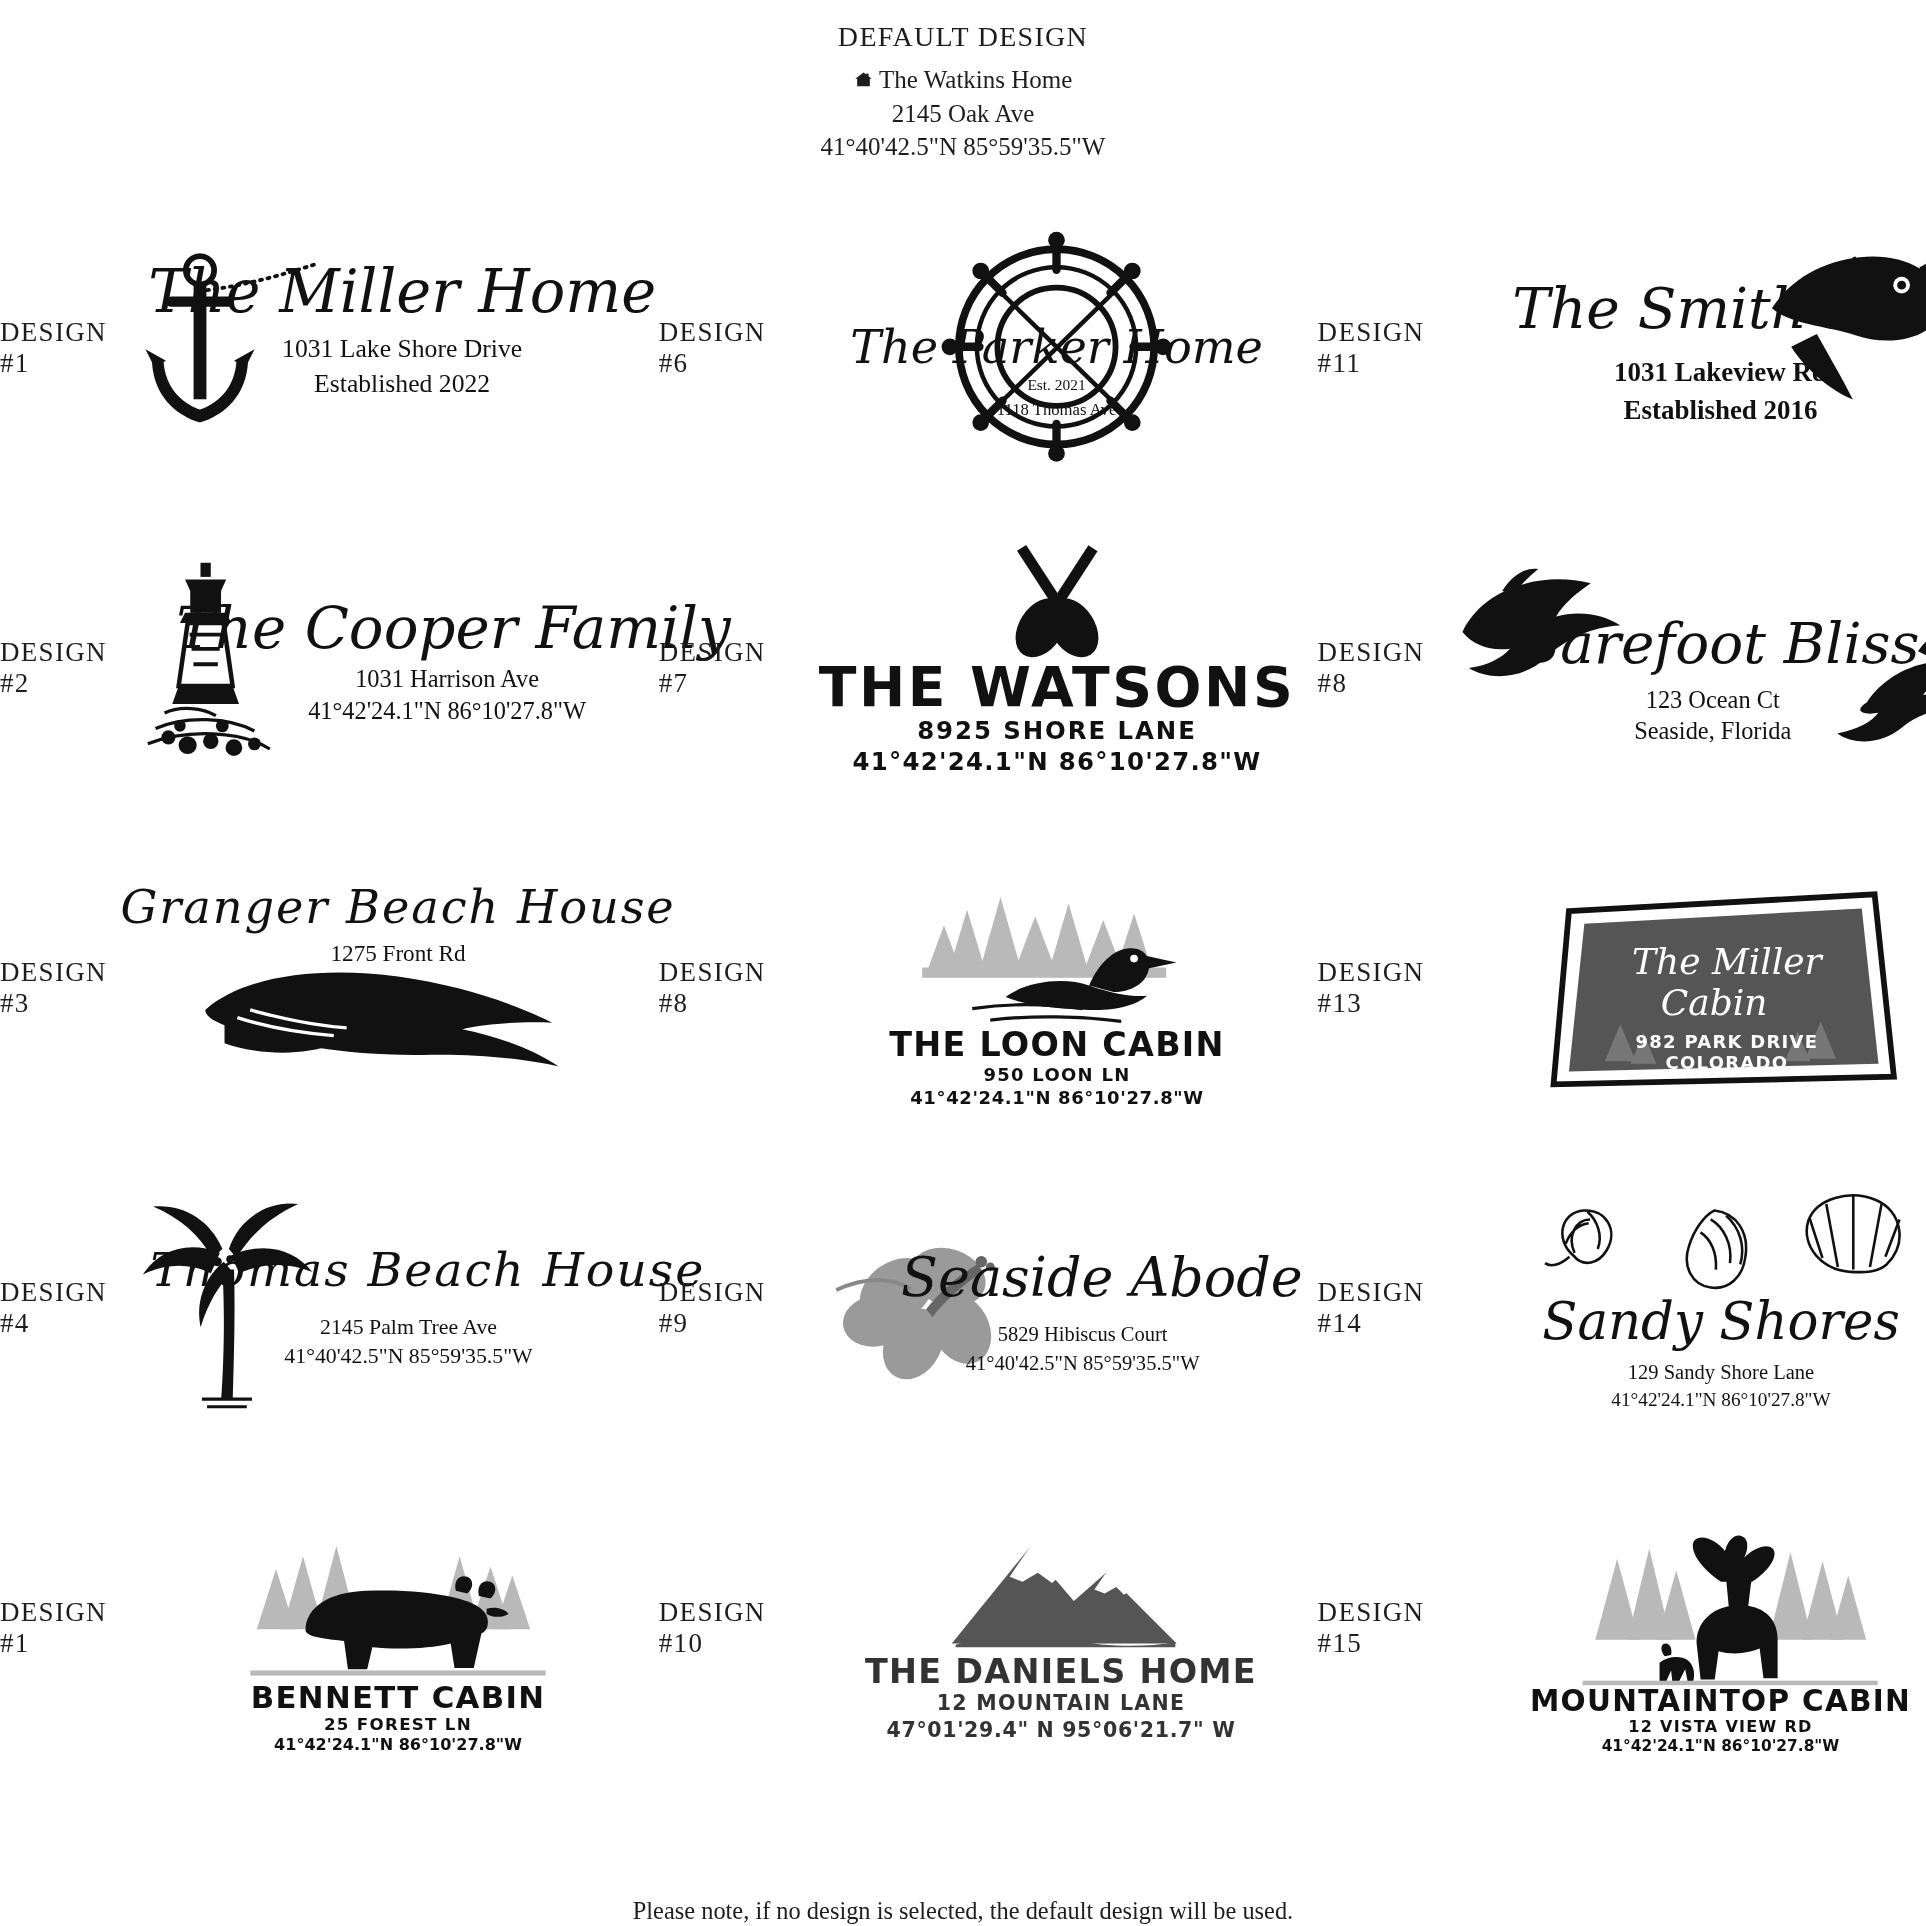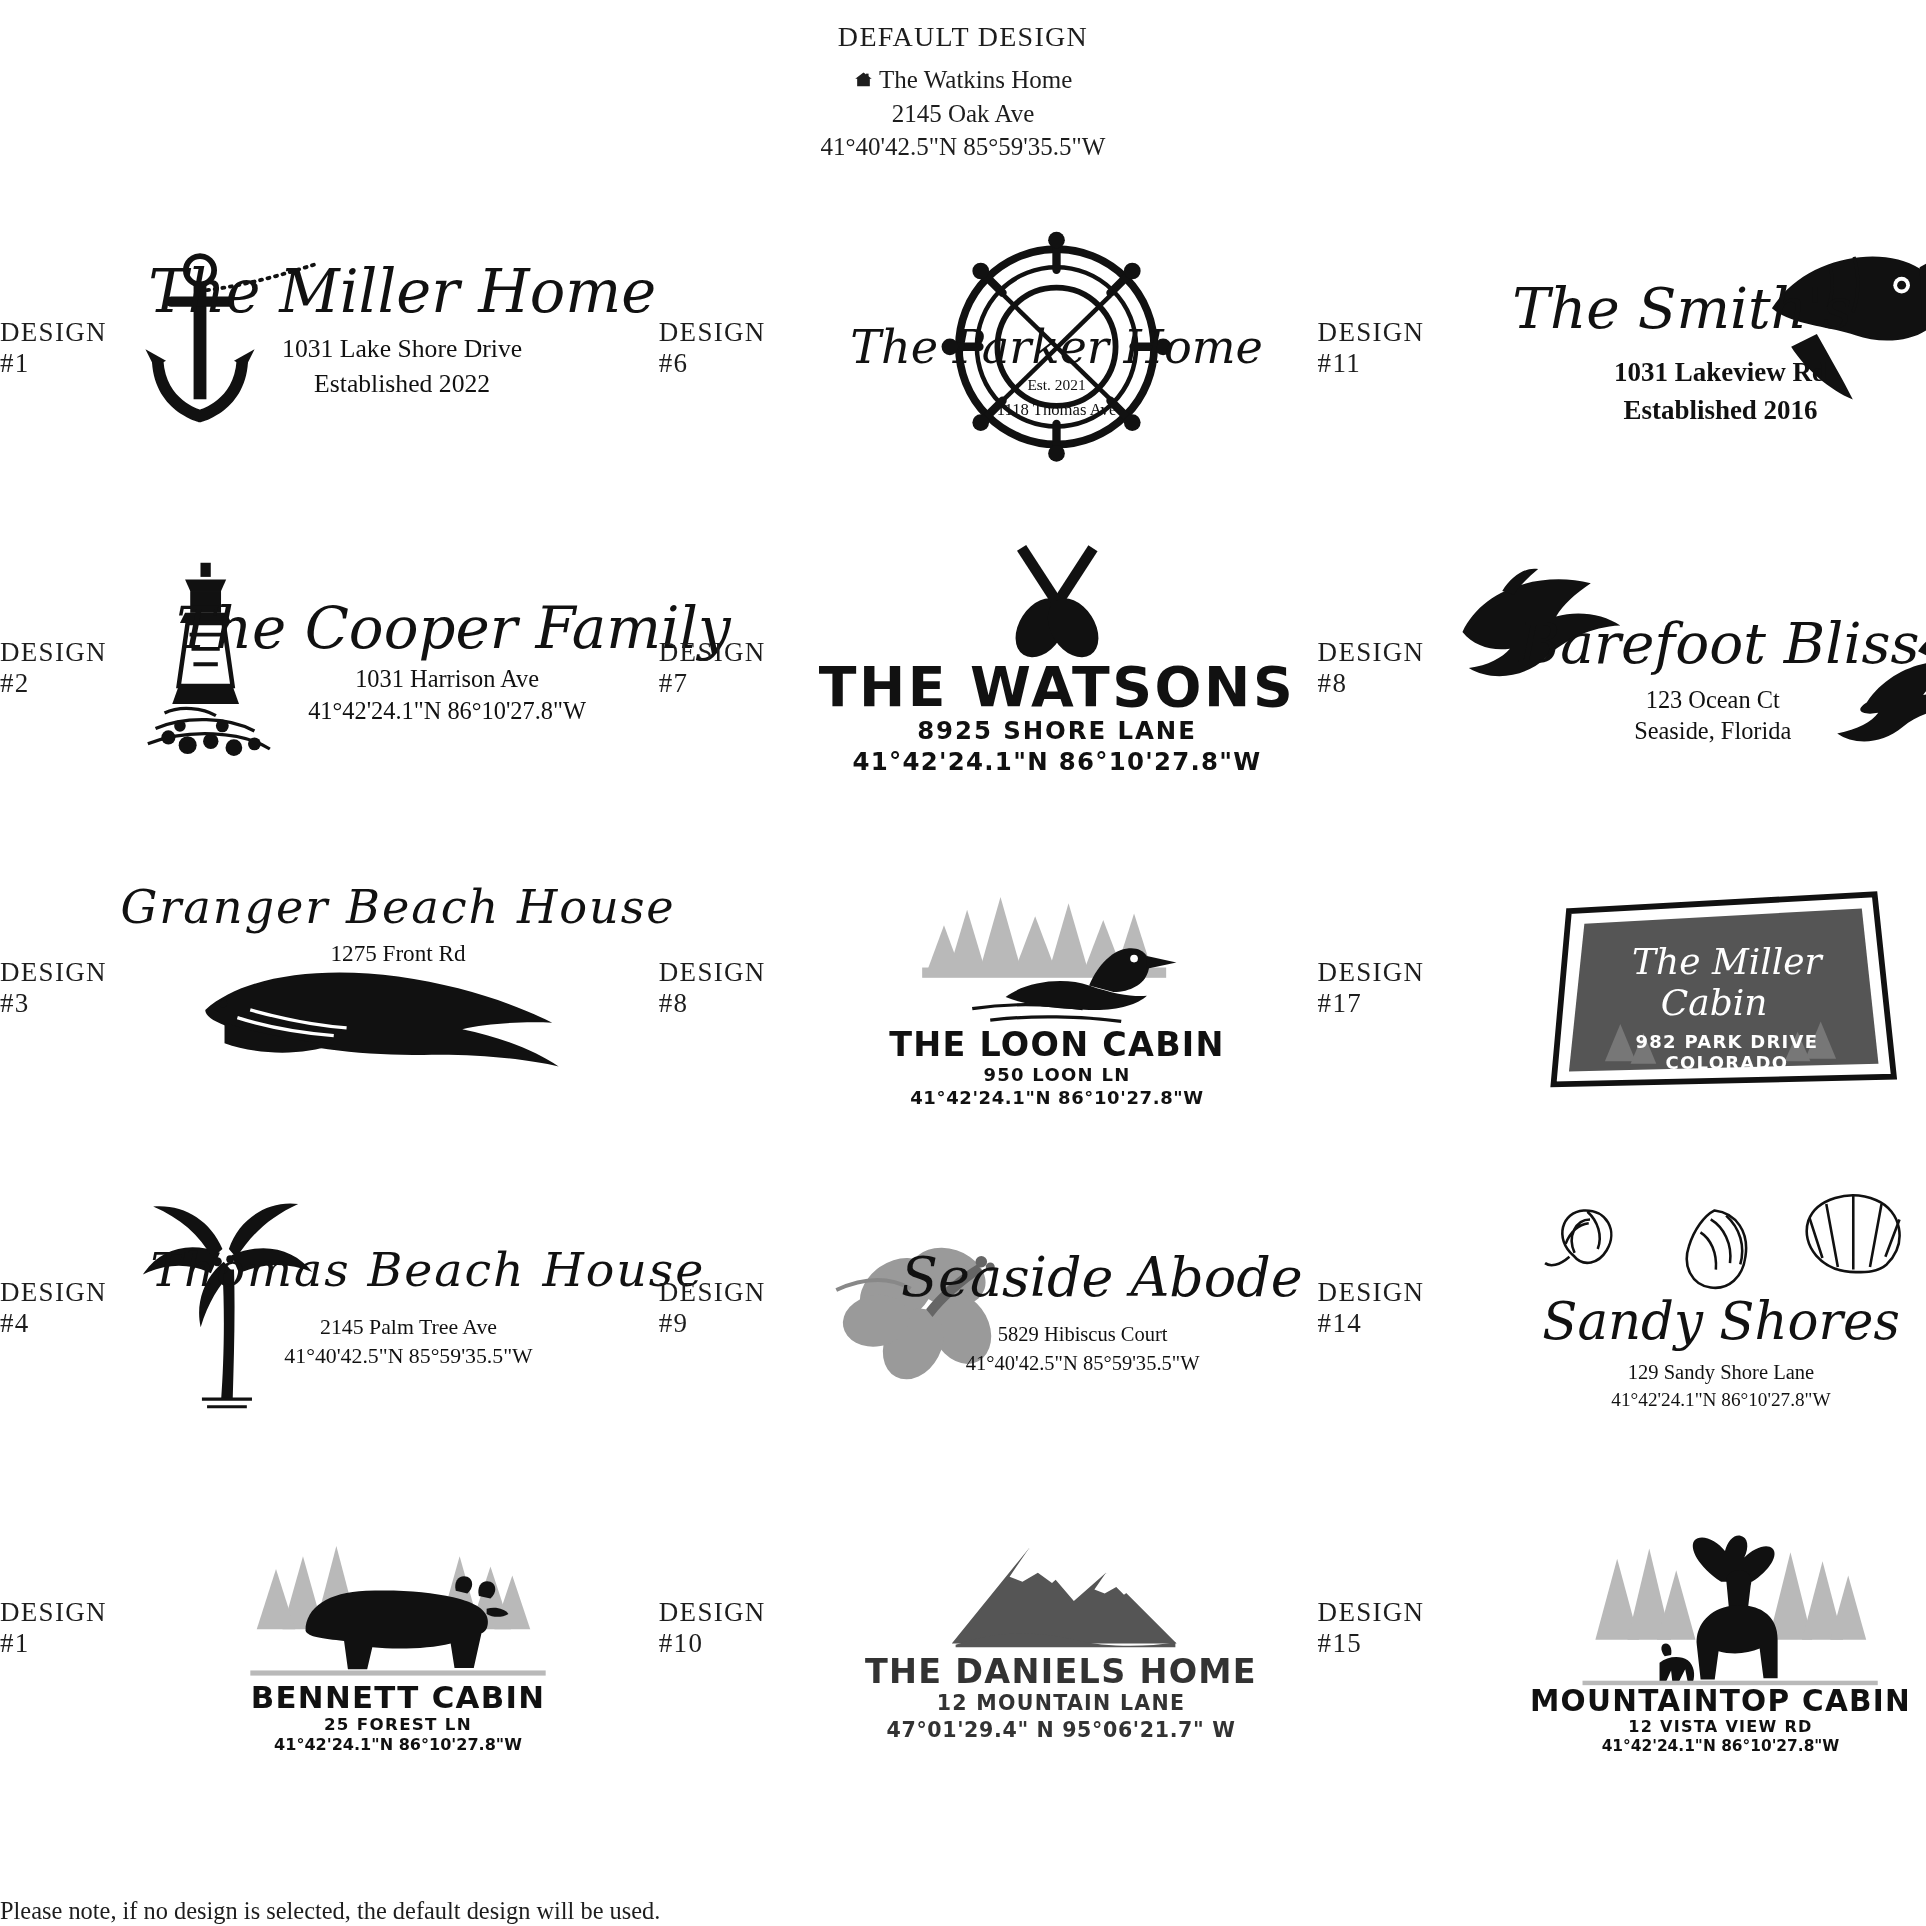--- a/index.html
+++ b/index.html
@@ -101,20 +101,21 @@
   .serif { font-family: "Liberation Serif", serif; }
   .sans-bold {
     font-family: "DejaVu Sans", sans-serif;
     font-weight: bold;
   }
   .footer-note {
     position: absolute;
     left: 0;
     right: 0;
     bottom: 22px;
+    text-align: center;
     font-family: "Liberation Serif", serif;
     font-size: 24.4px;
     color: #1d1d1d;
   }
 </style>
 </head>
 <body>
 
 <div class="page">
 
@@ -349,21 +350,21 @@
             </g>
           </g>
           <text class="sans-bold" x="380" y="288" font-size="52" text-anchor="middle" fill="#111" letter-spacing="2">THE LOON CABIN</text>
           <text class="sans-bold" x="380" y="326" font-size="28" text-anchor="middle" fill="#111" letter-spacing="2">950 LOON LN</text>
           <text class="sans-bold" x="380" y="362" font-size="28" text-anchor="middle" fill="#111" letter-spacing="1">41°42'24.1"N 86°10'27.8"W</text>
         </svg>
       </div>
     </div>
 
     <div class="cell">
-      <div class="cell-label">DESIGN #17</div>
+      <div class="cell-label">DESIGN #13</div>
       <div class="art">
         <svg width="411" height="238" viewBox="0 0 640 370">
           <g>
             <path d="M84 62 L560 36 L590 320 L60 332 Z" fill="none" stroke="#111" stroke-width="9" rx="30"></path>
             <path d="M108 82 L540 58 L566 300 L84 312 Z" fill="#555"></path>
             <g fill="#777">
               <path d="M140 296 L164 238 L188 296 Z"></path>
               <path d="M180 300 L200 252 L220 300 Z"></path>
               <path d="M452 292 L476 234 L500 292 Z"></path>
               <path d="M420 296 L440 250 L460 296 Z"></path>

